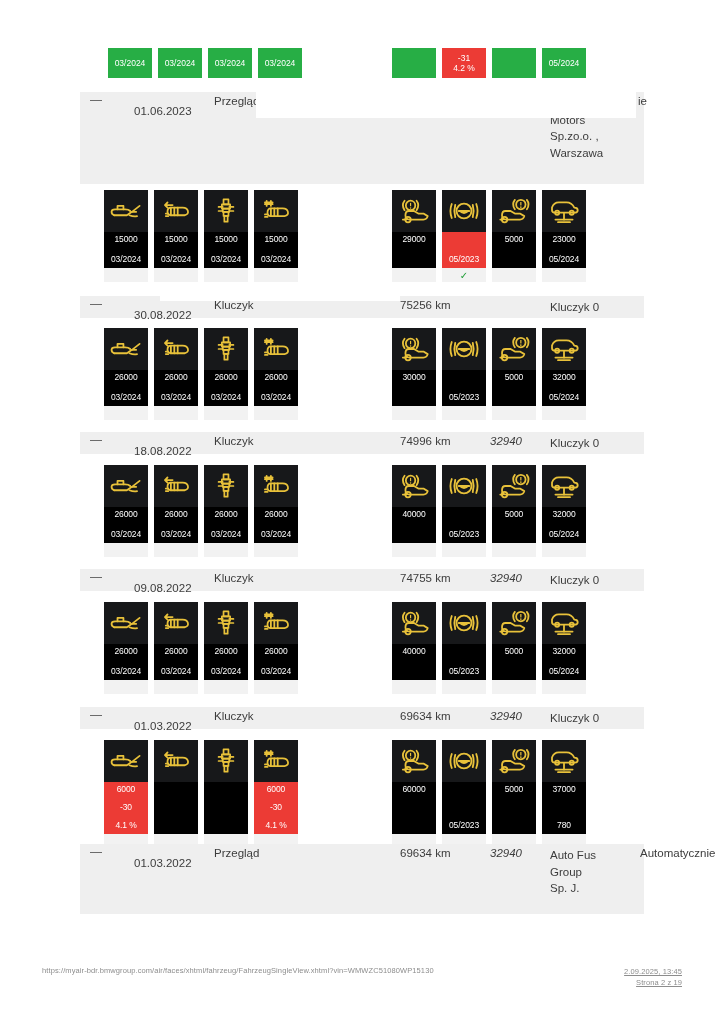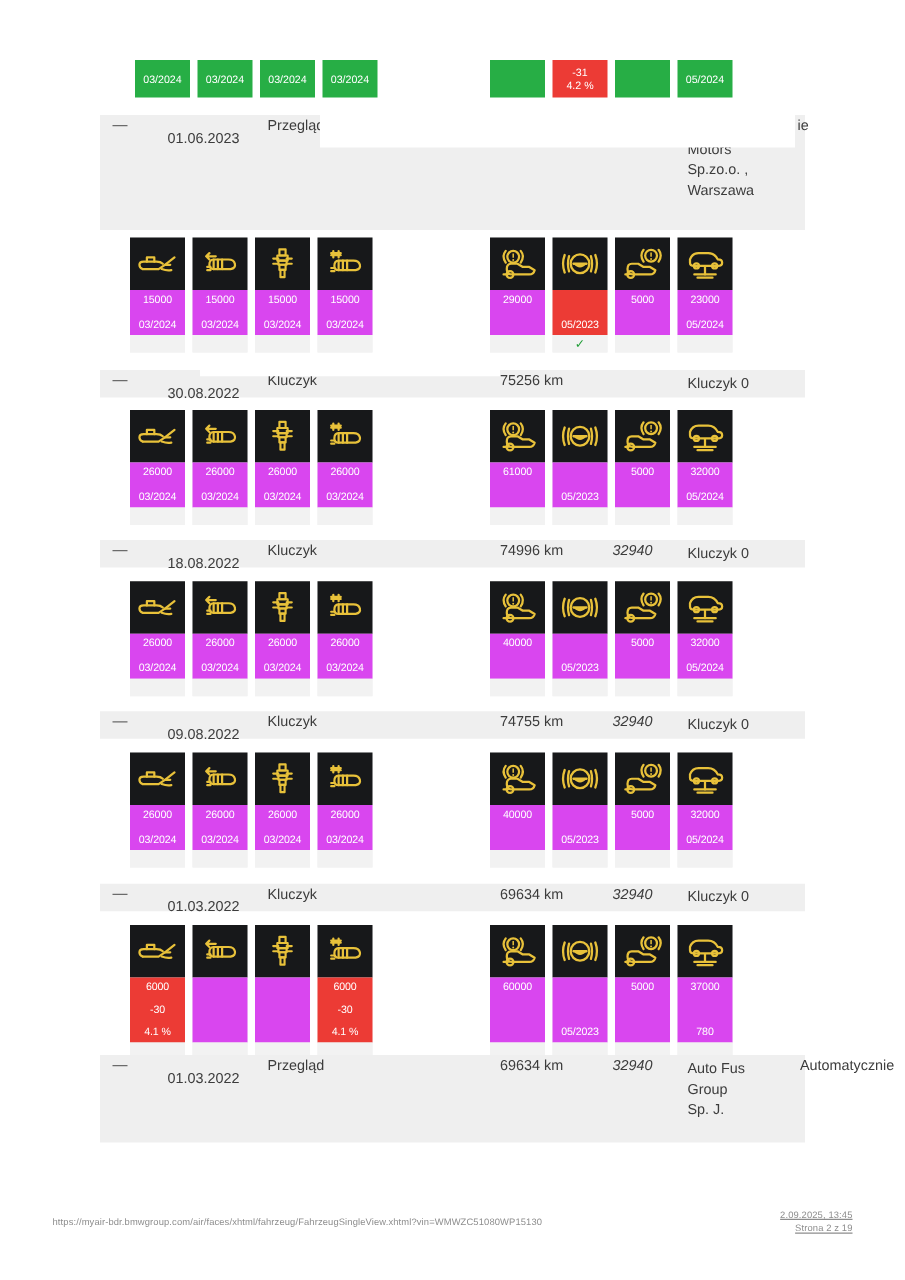--- a/index.html
+++ b/index.html
@@ -43,21 +43,21 @@
     display: flex;
     flex-direction: column;
     justify-content: space-between;
     align-items: center;
     padding: 2px 1px 3px 1px;
     color: #ffffff;
     font-size: 8.5px;
     line-height: 11px;
     letter-spacing: -0.1px;
   }
-  .svc-body.green { background: #d946ef; justify-content: space-between; }
+  .svc-body.green { background: #000000; justify-content: space-between; }
   .svc-body.red   { background: #ec3b35; }
   .svc-body .v1 { display: block; }
   .svc-body .v2 { display: block; }
   .svc-body .v3 { display: block; }
   .svc-foot {
     height: 14px;
     background: #f2f2f2;
     display: flex;
     align-items: center;
     justify-content: center;
@@ -115,21 +115,21 @@
   }
 
   
   .footer {
     position: absolute;
     left: 0; right: 0;
     bottom: 36px;
     padding: 0 42px;
     display: flex;
     justify-content: space-between;
-    align-items: center;
+    align-items: flex-start;
     font-size: 7.5px;
     color: #8d8d8d;
     letter-spacing: 0.1px;
   }
   .footer .right { text-align: right; line-height: 11px; text-decoration: underline; }
 </style>
 </head>
 <body>
 
 <div class="page">
@@ -405,21 +405,21 @@
             <path stroke="#e8c13a" fill="none" stroke-width="2.1" stroke-linecap="round" stroke-linejoin="round" d="M10 3 q-4 5 0 11"></path>
             <path stroke="#e8c13a" fill="none" stroke-width="2.1" stroke-linecap="round" stroke-linejoin="round" d="M24 3 q4 5 0 11"></path>
             <circle cx="17" cy="8.5" r="5.5" stroke="#e8c13a" fill="none" stroke-width="2.1" stroke-linecap="round" stroke-linejoin="round"></circle>
             <path fill="#e8c13a" d="M16.3 5.5 h1.4 v4 h-1.4 z"></path>
             <circle cx="17" cy="11.5" r="0.9" fill="#e8c13a"></circle>
             <path stroke="#e8c13a" fill="none" stroke-width="2.1" stroke-linecap="round" stroke-linejoin="round" d="M8 25 h4 M22 25 h10 q4 0 5 -4 l-5 -3 h-6 l-5 -3 h-6 q-4 0 -4 5 q0 5 5 5 z"></path>
             <circle cx="14" cy="25" r="3.2" stroke="#e8c13a" fill="none" stroke-width="2.1" stroke-linecap="round" stroke-linejoin="round"></circle>
           </svg>
         </div>
         <div class="svc-body green">
-          <span class="v1">61000</span>
+          <span class="v1">30000</span>
           <span class="v2"></span>
         </div>
         <div class="svc-foot"></div>
       </div>
       <div class="svc-block">
         <div class="svc-icon">
           <svg width="34" height="28" viewBox="0 0 36 32">
             <path stroke="#e8c13a" fill="none" stroke-width="2.1" stroke-linecap="round" stroke-linejoin="round" d="M4 8 q-3 8 0 16"></path>
             <path stroke="#e8c13a" fill="none" stroke-width="2.1" stroke-linecap="round" stroke-linejoin="round" d="M32 8 q3 8 0 16"></path>
             <path stroke="#e8c13a" fill="none" stroke-width="2.1" stroke-linecap="round" stroke-linejoin="round" d="M8 9 q-2 7 0 14"></path>

